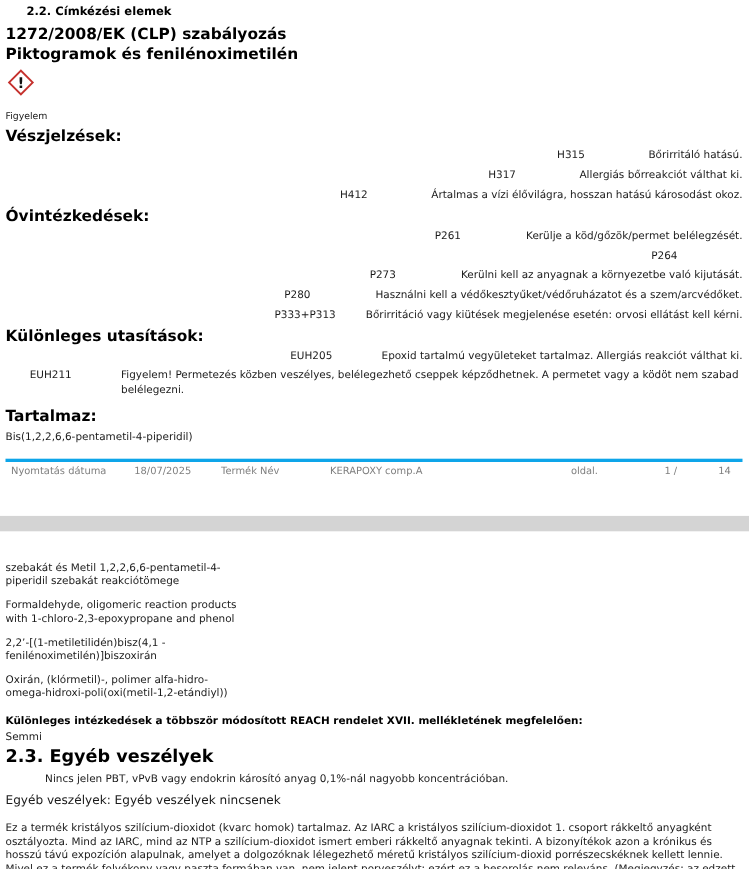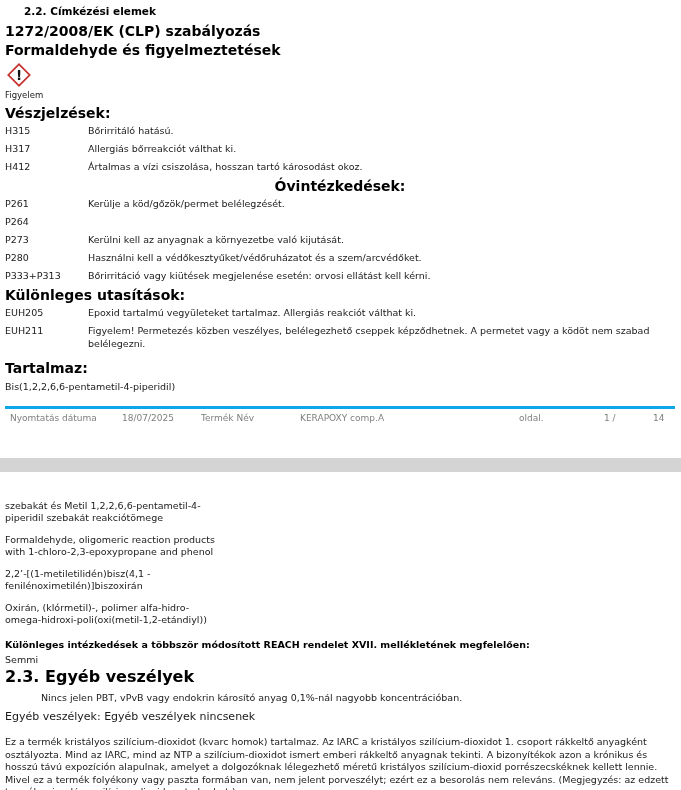--- a/index.html
+++ b/index.html
@@ -8,24 +8,24 @@
     font-family:"DejaVu Sans", "Liberation Sans", sans-serif;
     color:#1a1a1a; -webkit-font-smoothing:antialiased;
   }
   .page { padding:5px 6px 0 5px; position:relative; }
 
   .h-main { font-size:10.5px; font-weight:bold; color:#000; line-height:13px;margin-left:19px; }
   .h-sub  { font-size:14px;  font-weight:bold; color:#000; line-height:12px; margin-top:7px; }
 
   .picto-block { margin-top:5px; }
   .picto-svg { display:block; }
-  .signal-word { font-size:8.5px; color:#1a1a1a; margin-top:1px; }
+  .signal-word { font-size:8.5px; color:#1a1a1a; margin-top:12px; }
 
   .stmt-section { margin-top:7px; }
-  .stmt-row { display:flex; margin-top:5px; font-size:9.5px; line-height:13px; }
+  .stmt-row { display:flex; margin-top:5px; font-size:9.5px; line-height:13px;justify-content:flex-end; }
   .stmt-code { width:83px; flex:0 0 83px; }
   .stmt-text { max-width:565px; }
 
   .contains-block { margin-top:12px; }
   .substance-line { font-size:9.5px; line-height:12px; margin-top:7px; }
 
   .doc-footer {
     margin-top:13px; position:relative; height:14px;
     font-size:9px; color:#7f7f7f; border-top:3px solid #0ea5e9; padding-top:4px;
   }
@@ -49,21 +49,21 @@
   .other-hazards { font-size:11px; line-height:12px; margin-top:7px; }
   .para { font-size:9.5px; line-height:12.6px; margin-top:13px; }
 </style>
 </head>
 <body>
 
 <div class="page">
 
   <div class="h-main">2.2. Címkézési elemek</div>
   <div class="h-sub">1272/2008/EK (CLP) szabályozás</div>
-  <div class="h-sub">Formaldehyde és figyelmeztetések</div>
+  <div class="h-sub">Piktogramok és fenilénoximetilén</div>
 
   <div class="picto-block">
     <svg class="picto-svg" width="28" height="28" viewBox="0 0 28 28">
       <rect x="6.4" y="6.4" width="15.2" height="15.2" transform="rotate(45 14 14)" fill="#ffffff" stroke="#c5322e" stroke-width="1.7"></rect>
       <text x="14" y="18.6" text-anchor="middle" font-size="13.5" font-weight="bold" fill="#111111" font-family="DejaVu Sans, sans-serif">!</text>
     </svg>
     <div class="signal-word">Figyelem</div>
   </div>
 
   <div class="stmt-section">
@@ -71,26 +71,26 @@
     <div class="stmt-row">
       <span class="stmt-code">H315</span>
       <span class="stmt-text">Bőrirritáló hatású.</span>
     </div>
     <div class="stmt-row">
       <span class="stmt-code">H317</span>
       <span class="stmt-text">Allergiás bőrreakciót válthat ki.</span>
     </div>
     <div class="stmt-row">
       <span class="stmt-code">H412</span>
-      <span class="stmt-text">Ártalmas a vízi csiszolása, hosszan tartó károsodást okoz.</span>
+      <span class="stmt-text">Ártalmas a vízi élővilágra, hosszan hatású károsodást okoz.</span>
     </div>
   </div>
 
   <div class="stmt-section">
-    <div class="h-sub" style="margin-top:0;text-align:center;">Óvintézkedések:</div>
+    <div class="h-sub" style="margin-top:0;">Óvintézkedések:</div>
     <div class="stmt-row">
       <span class="stmt-code">P261</span>
       <span class="stmt-text">Kerülje a köd/gőzök/permet belélegzését.</span>
     </div>
     <div class="stmt-row">
       <span class="stmt-code">P264</span>
     </div>
     <div class="stmt-row">
       <span class="stmt-code">P273</span>
       <span class="stmt-text">Kerülni kell az anyagnak a környezetbe való kijutását.</span>

